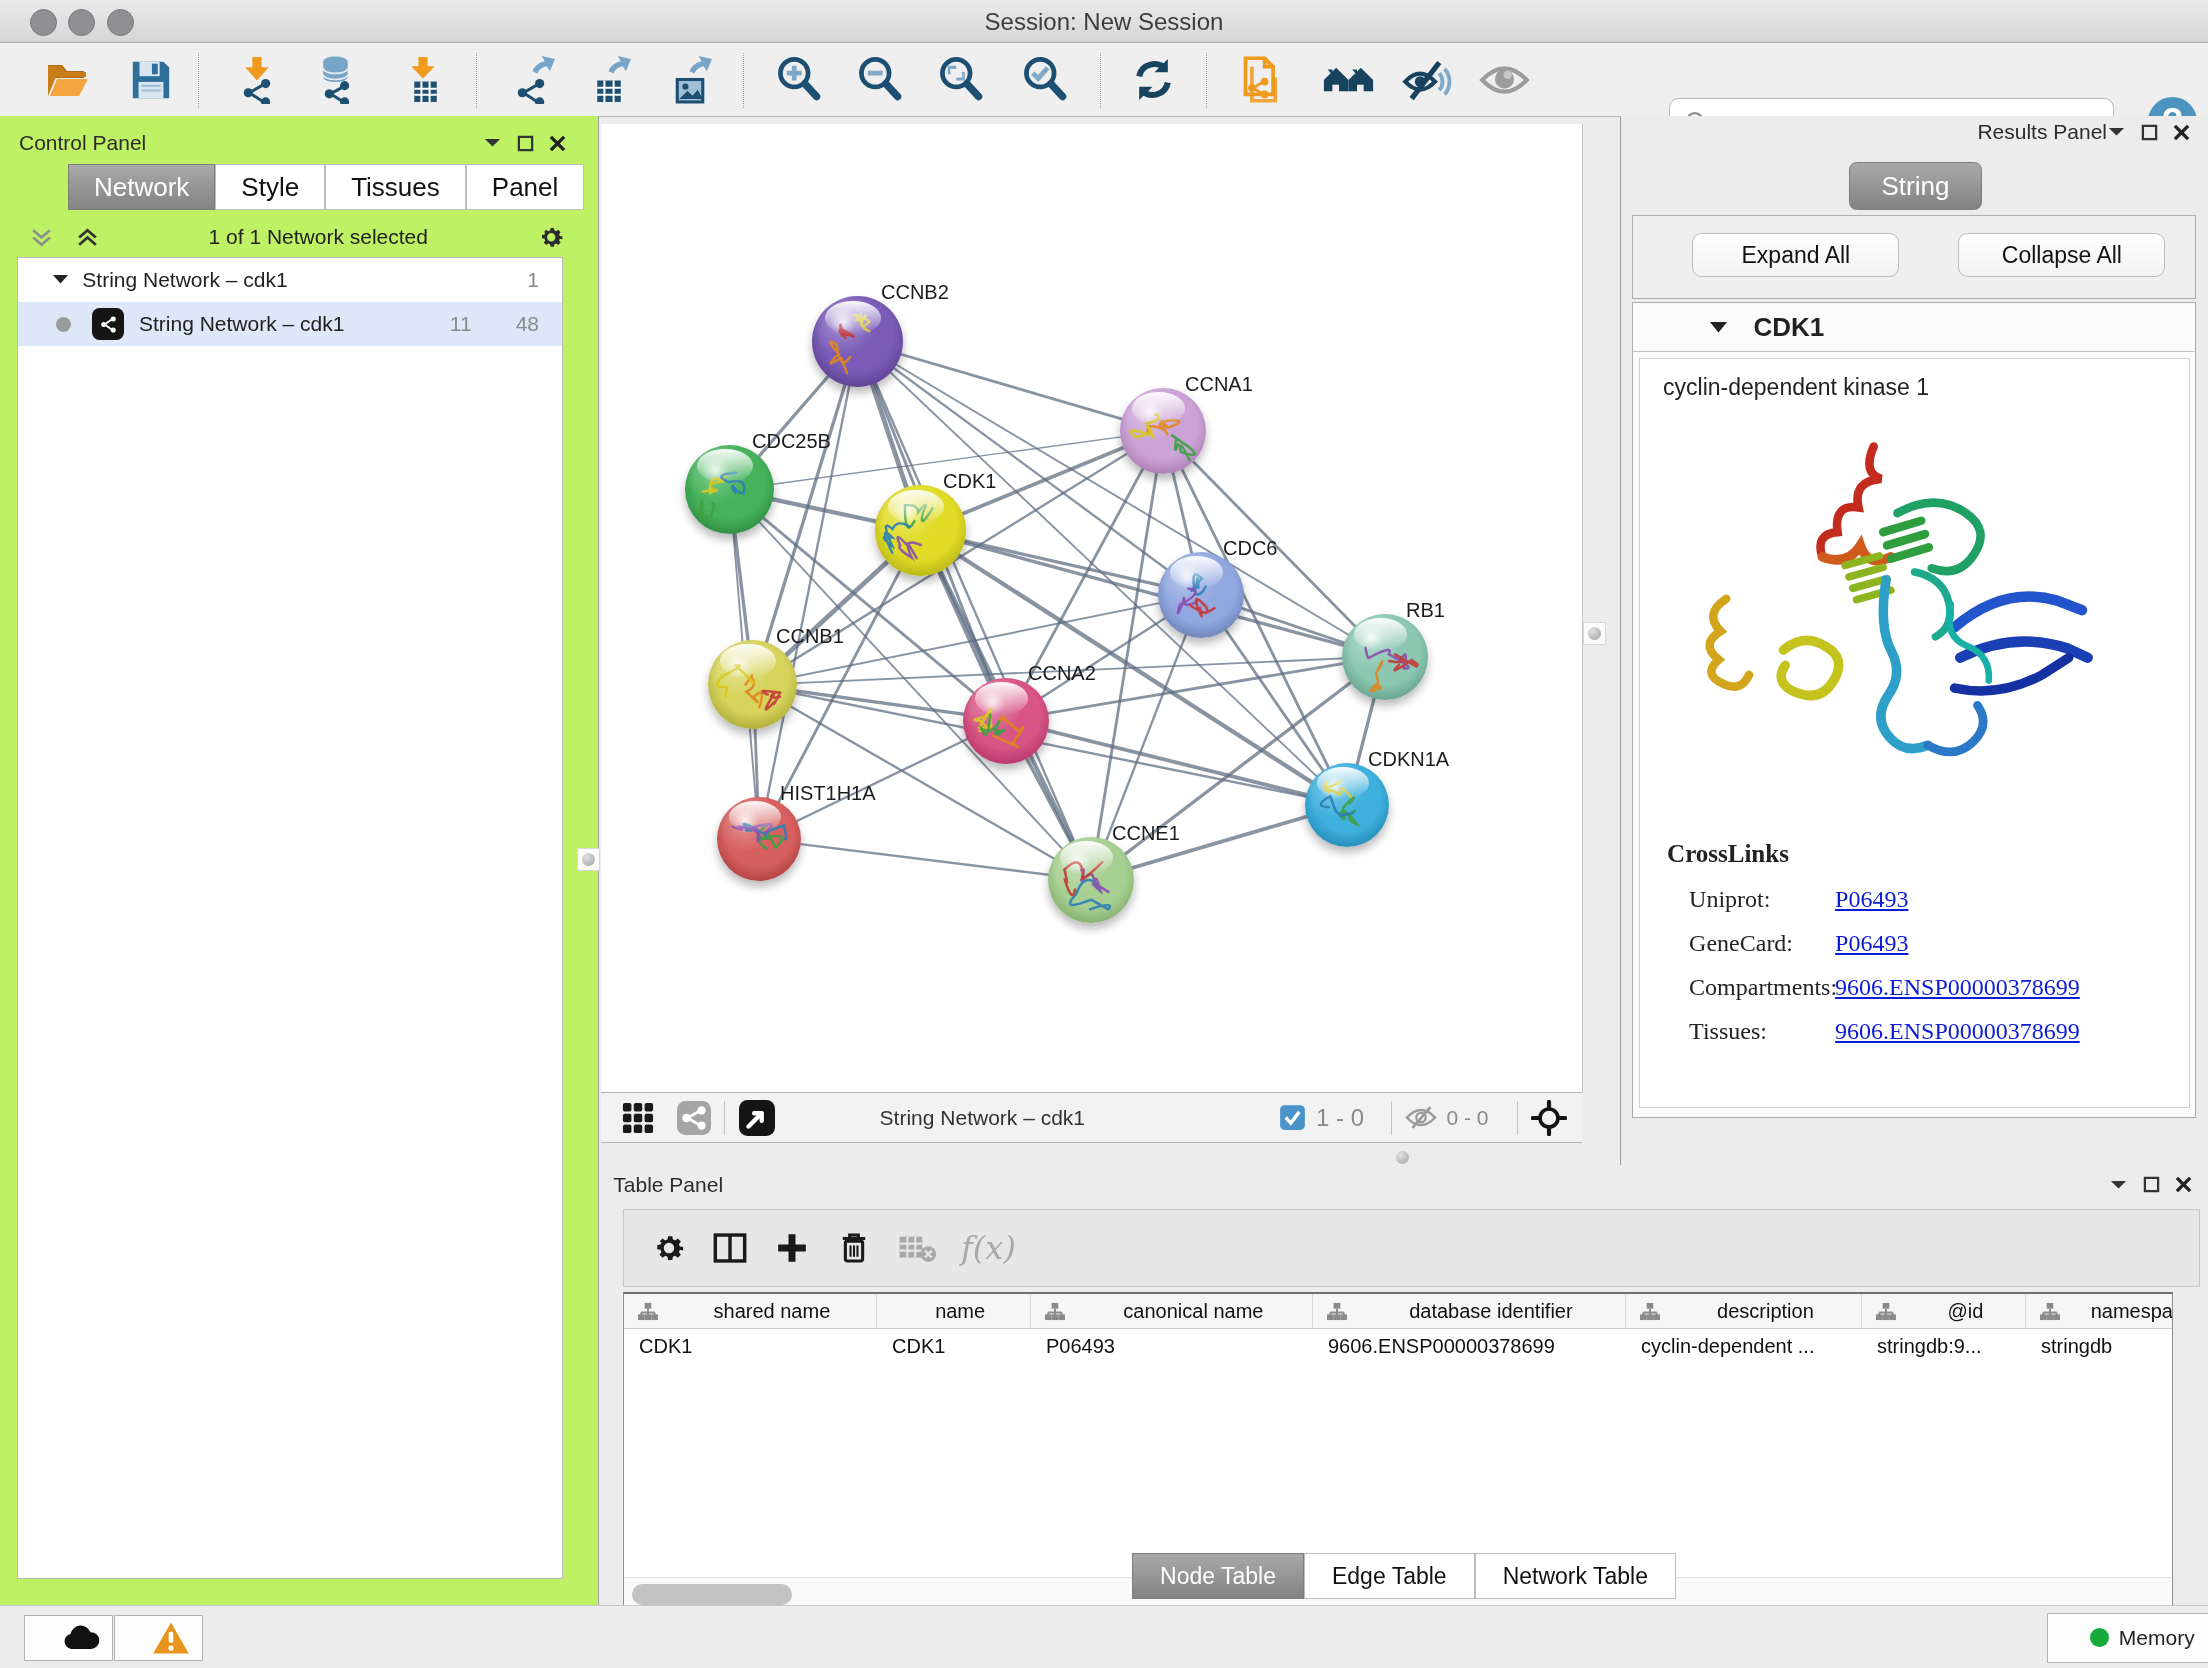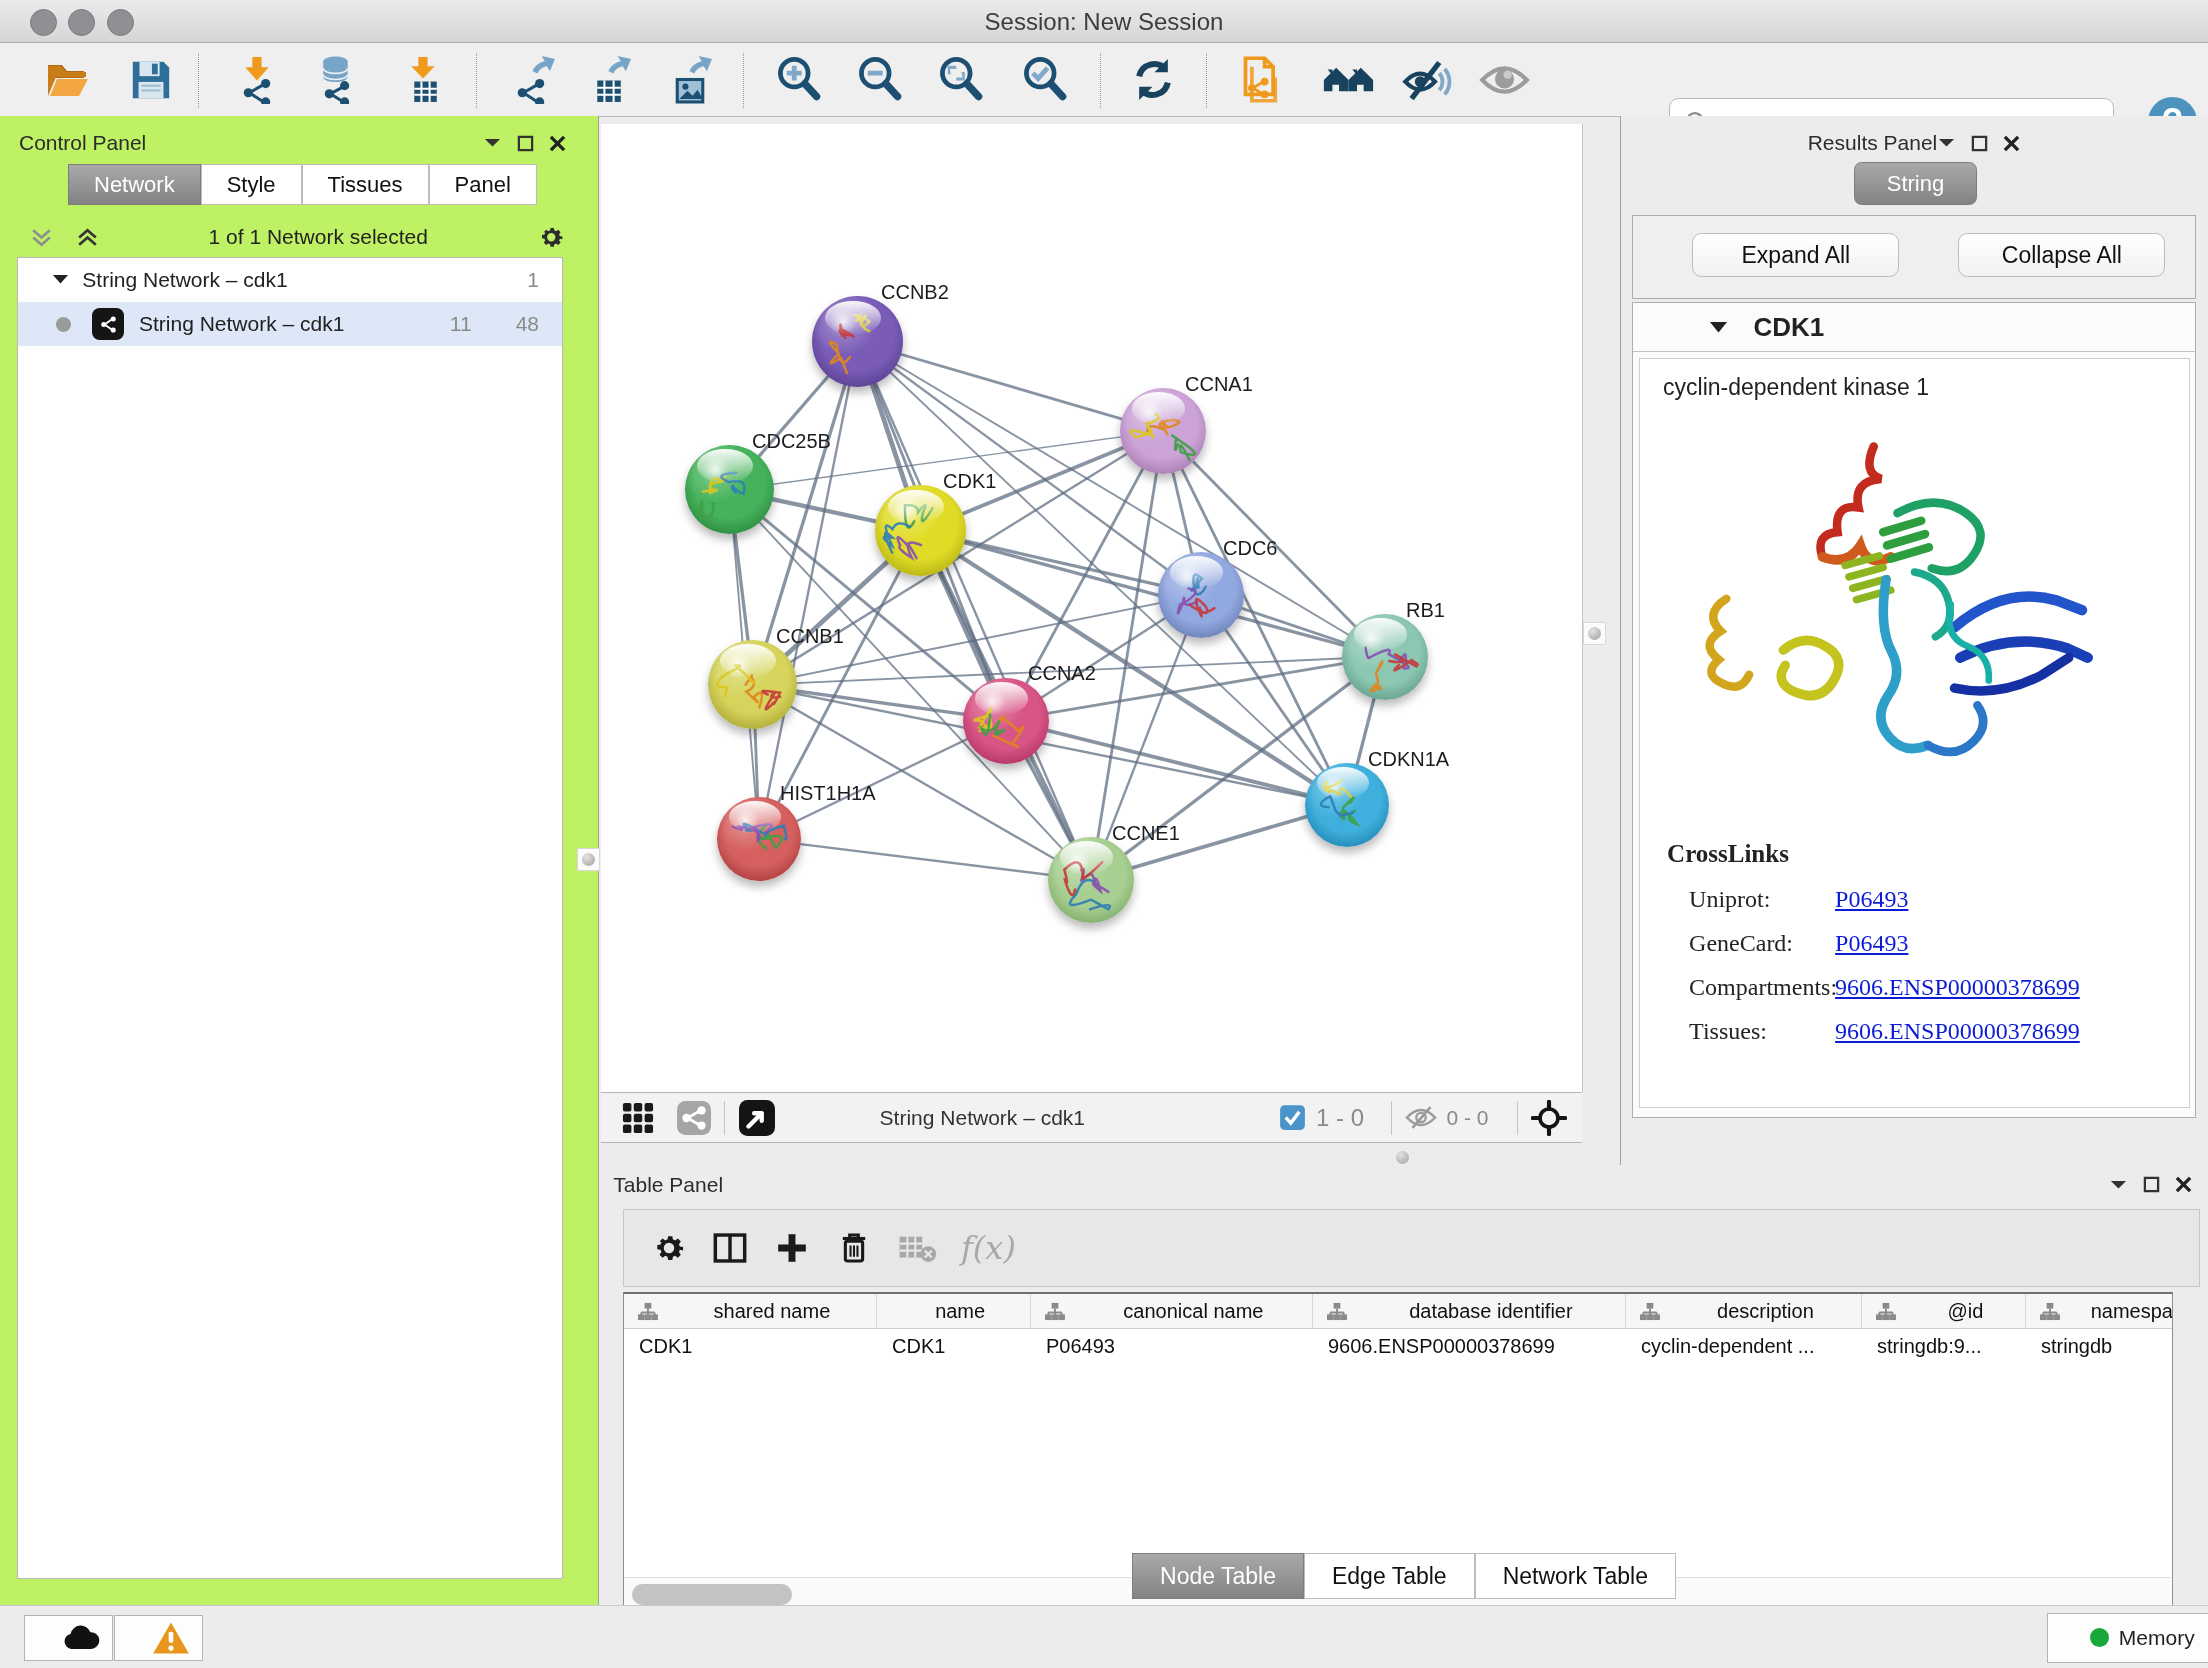--- a/index.html
+++ b/index.html
@@ -25,21 +25,21 @@
   .searchbox{position:absolute;left:1669px;top:55px;width:443px;height:48px;
     background:#fff;border:1.9px solid #b9b9b9;border-radius:9.5px;display:flex;align-items:center;}
   .searchbox input{border:none;outline:none;flex:1;font-size:21px;background:transparent;
     font-family:"Liberation Sans",sans-serif;}
   .helpbtn{position:absolute;left:2148px;top:54px;width:49px;height:49px;border-radius:50%;
     background:#4d93bf;color:#fff;font-weight:bold;font-size:36px;display:flex;
     align-items:center;justify-content:center;}
   
   .panel-title{font-size:21px;color:#2c2c2c;}
   .panel-ctrls{display:flex;gap:15px;align-items:center;}
-  .tab{display:inline-block;padding:6.7px 25px;font-size:22px;background:#fff;
+  .tab{display:inline-block;padding:6.7px 25px;font-size:26px;background:#fff;
     border:1px solid #bdbdbd;color:#111;}
   .tab.sel{background:linear-gradient(#a9a9a9,#838383);color:#fff;border-color:#7d7d7d;}
   .whitebox{background:#fff;border:1px solid #b9b9b9;}
   
   .ctree-row{display:flex;align-items:center;height:44px;font-size:21px;}
   .ctree-row.sel{background:#dde7f7;}
   .gray-num{color:#8a8a8a;}
   .sharebadge{width:32px;height:32px;border-radius:7.6px;background:#151515;display:flex;
     align-items:center;justify-content:center;}
   
@@ -509,21 +509,21 @@
     <span class="gray-num" style="font-size:21px;margin:0 15px 0 9.5px">0 - 0</span>
     <span class="nb-sep"></span>
     <svg width="36" height="36" viewBox="0 0 40 40" style="margin-right:15px">
         <circle cx="20" cy="20" r="10" fill="none" stroke="#141414" stroke-width="4"></circle>
         <path d="M20 2v8M20 30v8M2 20h8M30 20h8" stroke="#141414" stroke-width="4.6" stroke-linecap="round"></path>
       </svg>
   </span>
 </div>
 
 <div class="abs" style="left:1620px;top:116px;width:589px;height:1049px;background:#ececec;border-left:1.9px solid #9e9e9e">
-  <div class="abs" style="left:17px;top:15px;width:552px;display:flex;justify-content:center;align-items:center">
+  <div class="abs" style="left:17px;top:4px;width:552px;display:flex;justify-content:flex-end;align-items:center">
     <span class="panel-title">Results Panel</span>
     <span class="panel-ctrls">
       <svg width="19" height="11.4" viewBox="0 0 20 12">
           <path d="M2 2l8 8 8-8z" fill="#333"></path>
         </svg>
       <svg width="17" height="17" viewBox="0 0 18 18">
           <rect x="2" y="2" width="14" height="14" fill="none" stroke="#333" stroke-width="2.4"></rect>
         </svg>
       <svg width="17" height="17" viewBox="0 0 18 18">
           <path d="M2 2l14 14M16 2L2 16" stroke="#222" stroke-width="3.6"></path>

